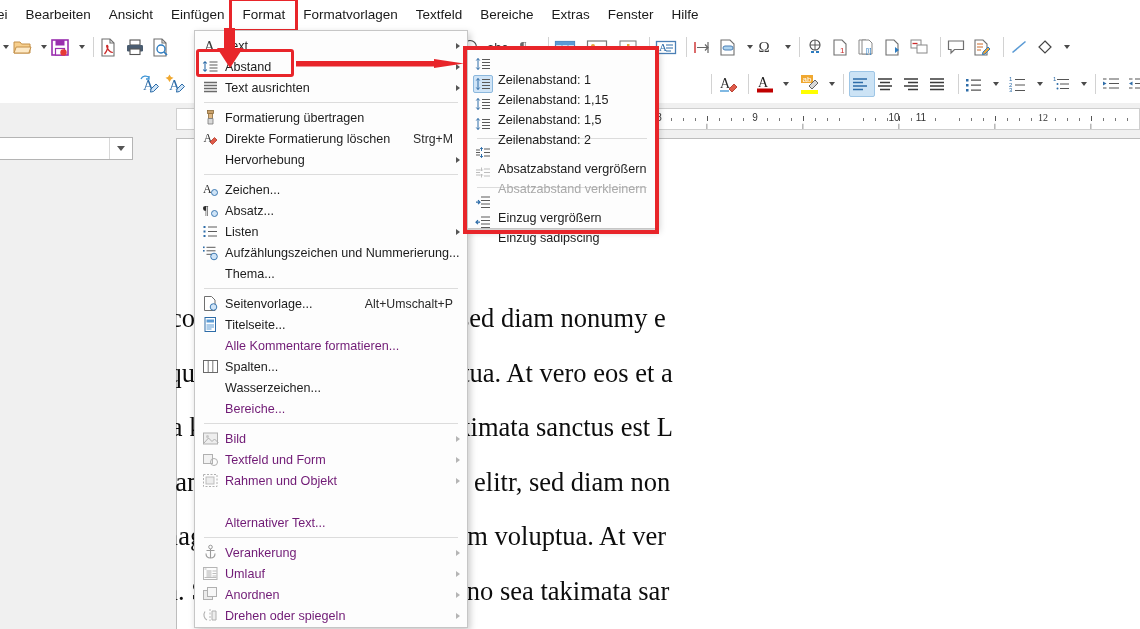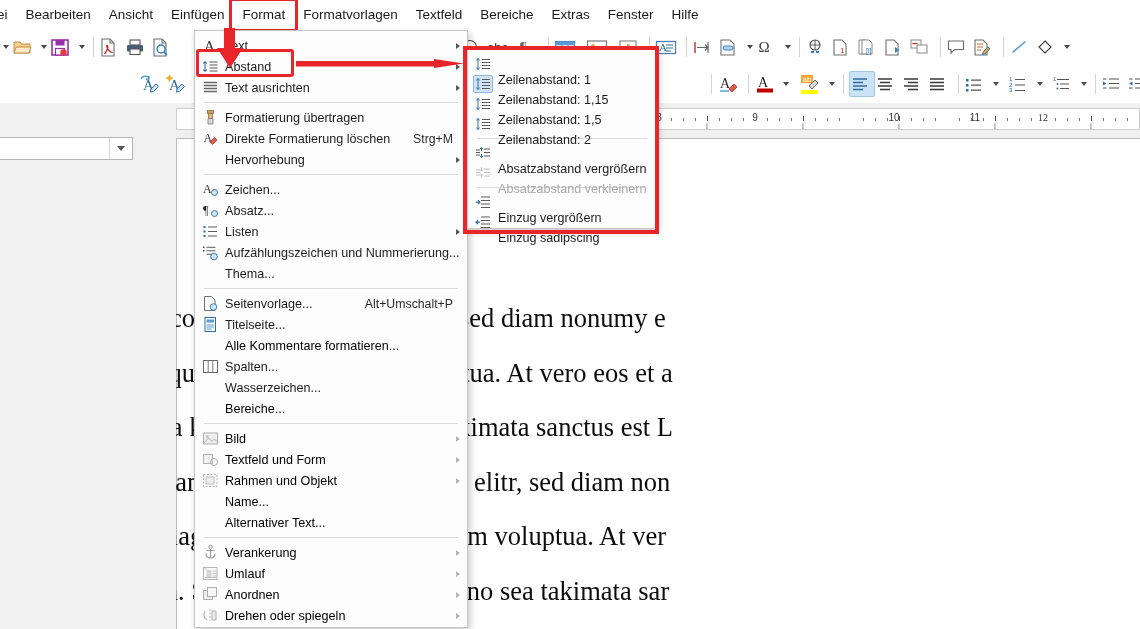--- a/index.html
+++ b/index.html
@@ -77,21 +77,21 @@
     background:#fdfdfd;border:1px solid #c6c6c6;box-sizing:border-box;
     box-shadow:2px 3px 7px rgba(0,0,0,.22);
     font-size:12.6px;color:#1c1c1c;padding:4px 0 3px 0;
   }
   .row{height:21px;display:flex;align-items:center;position:relative;}
   .row .ico{width:30px;min-width:30px;height:21px;display:flex;align-items:center;justify-content:center;}
   .row .lbl{flex:1;white-space:nowrap;}
   .row .acc{color:#2a2a2a;padding-right:14px;font-size:12.3px;white-space:nowrap;}
   .row .arr{position:absolute;right:7px;top:50%;transform:translateY(-50%);
     width:0;height:0;border-top:3.5px solid transparent;border-bottom:3.5px solid transparent;border-left:4.5px solid #555;}
-  .row.dis .lbl,.row.dis .acc{color:#000000;}
+  .row.dis .lbl,.row.dis .acc{color:#701a75;}
   .row.dis .arr{border-left-color:#b5b5b5;}
   .divider{height:1px;background:#dcdcdc;margin:4px 9px 4px 9px;}
   .row.hl{position:relative;}
 
   
   .submenu{
     position:absolute;left:467px;top:49px;width:190px;height:180px;
     background:#fdfdfd;border:1px solid #c6c6c6;box-sizing:border-box;
     box-shadow:2px 3px 7px rgba(0,0,0,.22);
     font-size:12.6px;color:#1c1c1c;padding:4px 0;
@@ -167,21 +167,21 @@
       <div class="tabmark" style="left: 626px;">⊥</div>
       <div class="num" style="left: 674px; margin-left: 43px;">10</div>
       <div class="tick" style="left: 686px;"></div>
       <div class="tick" style="left: 698px;"></div>
       <div class="tick" style="left: 710px;"></div>
       <div class="tickb" style="left: 722px;"></div>
       <div class="tick" style="left: 734px;"></div>
       <div class="tick" style="left: 746px;"></div>
       <div class="tick" style="left: 758px;"></div>
       <div class="tabmark" style="left: 722px;">⊥</div>
-      <div class="num" style="left: 798px;">11</div>
+      <div class="num" style="left: 744px;">11</div>
       <div class="tick" style="left: 782px;"></div>
       <div class="tick" style="left: 794px;"></div>
       <div class="tick" style="left: 806px;"></div>
       <div class="tickb" style="left: 818px;"></div>
       <div class="tick" style="left: 830px;"></div>
       <div class="tick" style="left: 842px;"></div>
       <div class="tick" style="left: 854px;"></div>
       <div class="tabmark" style="left: 818px;">⊥</div>
       <div class="num" style="left: 866px; font-family: Liberation Serif, serif;">12</div>
       <div class="tick" style="left: 878px;"></div>
@@ -667,21 +667,20 @@
           <svg width="17" height="17" viewBox="0 0 17 17">
             <rect x="1.5" y="2.5" width="13.5" height="12" fill="none" stroke="#b0b0b0" stroke-width="1" stroke-dasharray="2 1.5"></rect>
             <rect x="4" y="5" width="8" height="7" fill="#ededed" stroke="#b8b8b8" stroke-width=".9"></rect>
           </svg>
         </span>
         <span class="lbl">Rahmen und Objekt</span>
         <span class="arr"></span>
       </div>
       <div class="row dis">
         <span class="ico"></span>
-        <span class="lbl">Name...</span>
       </div>
       <div class="row dis">
         <span class="ico"></span>
         <span class="lbl">Alternativer Text...</span>
       </div>
       <div class="divider"></div>
       <div class="row dis">
         <span class="ico">
           <svg width="17" height="17" viewBox="0 0 17 17">
             <circle cx="8.5" cy="3" r="1.8" fill="none" stroke="#9a9a9a" stroke-width="1"></circle>

